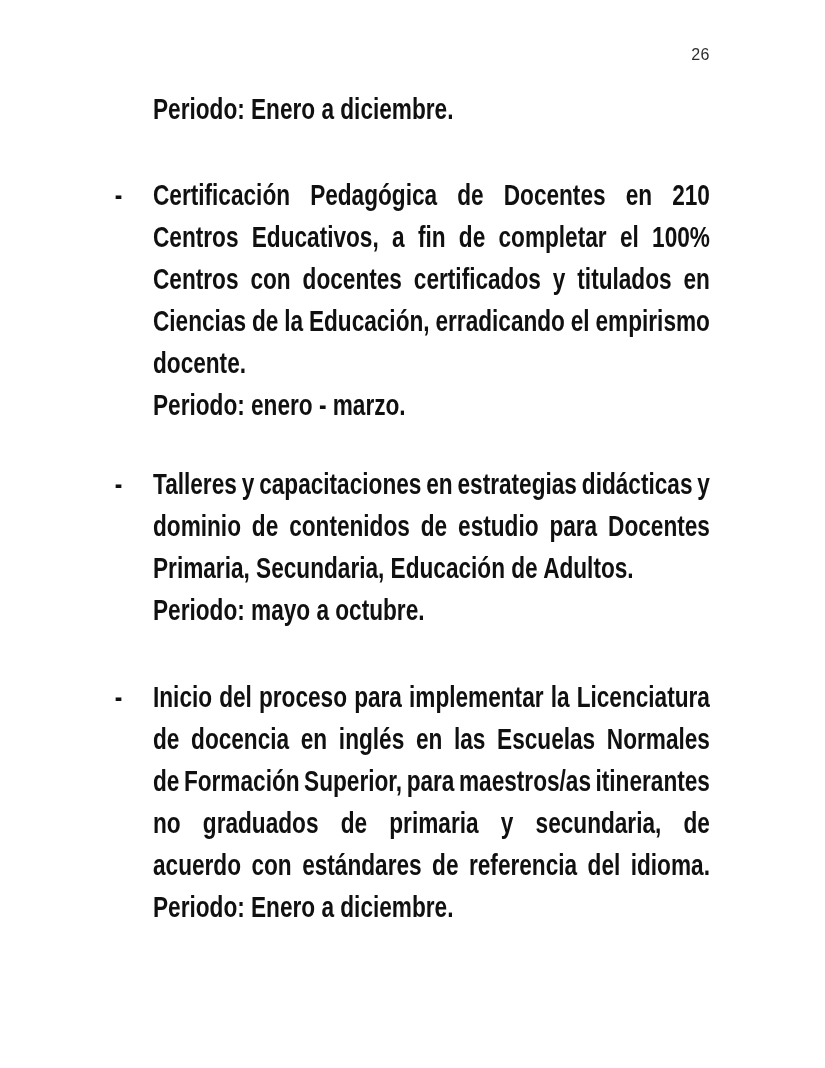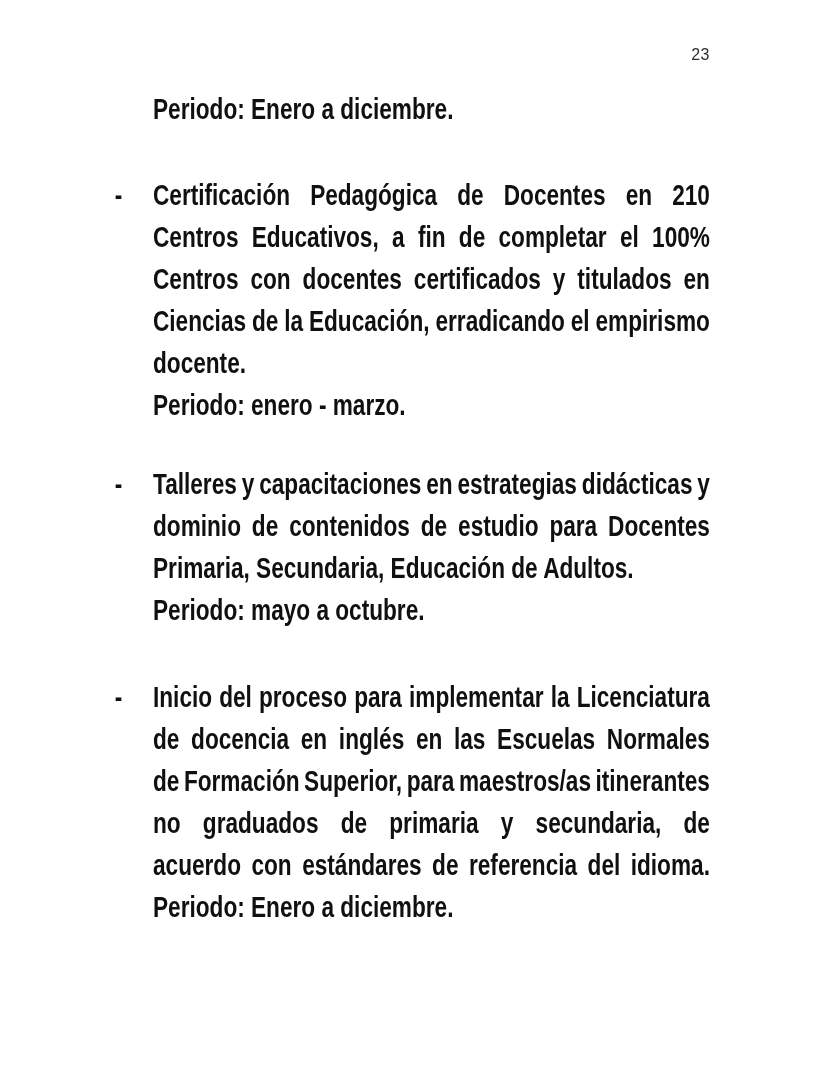--- a/index.html
+++ b/index.html
@@ -64,21 +64,21 @@
   .s-intro   { top: 88px;  }
   .s-bullet1 { top: 174px; }
   .s-bullet2 { top: 463px; }
   .s-bullet3 { top: 676px; }
 </style>
 </head>
 <body>
 
 <div class="page">
 
-  <div class="page-number">23</div>
+  <div class="page-number">26</div>
 
   <div class="content">
 
     <div class="section s-intro">
       <div class="line">Periodo: Enero a diciembre.</div>
     </div>
 
     <div class="section s-bullet1">
       <span class="marker">-</span>
       <div class="line justify">Certificación Pedagógica de Docentes en 210</div>

